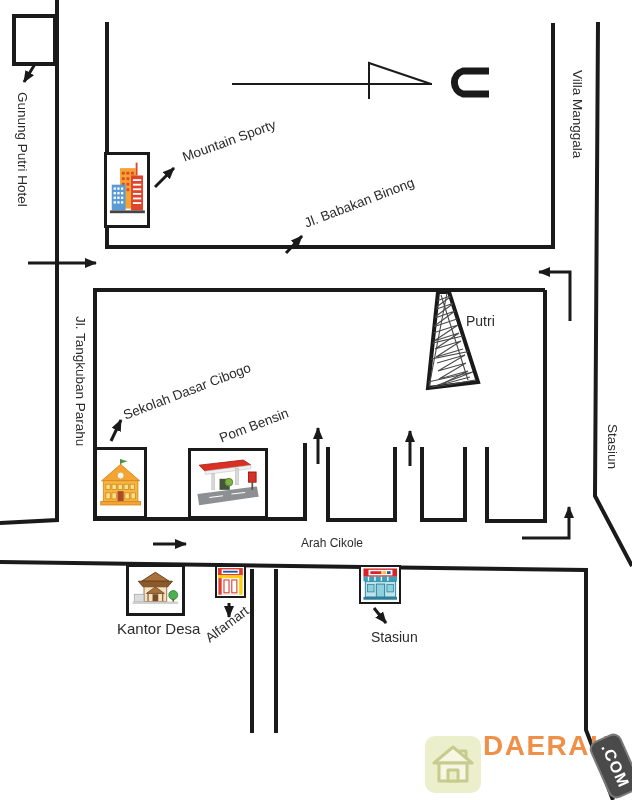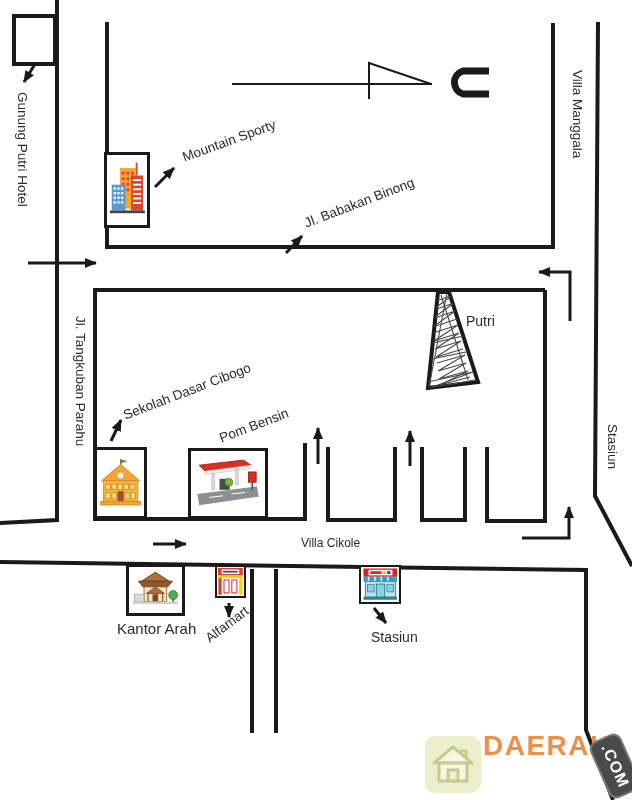--- a/index.html
+++ b/index.html
@@ -244,22 +244,22 @@
 
   <div class="lbl vert lbl-hotel">Gunung Putri Hotel</div>
   <div class="lbl vert lbl-tangkuban">Jl. Tangkuban Parahu</div>
   <div class="lbl vert lbl-villa">Villa Manggala</div>
   <div class="lbl vert lbl-stasiun">Stasiun</div>
   <div class="lbl lbl-mountain">Mountain Sporty</div>
   <div class="lbl lbl-babakan">Jl. Babakan Binong</div>
   <div class="lbl lbl-sekolah">Sekolah Dasar Cibogo</div>
   <div class="lbl lbl-pombensin">Pom Bensin</div>
   <div class="lbl lbl-lokasi">Putri</div>
-  <div class="lbl lbl-arahcikole">Villa Cikole</div>
-  <div class="lbl lbl-kantordesa">Kantor Arah</div>
+  <div class="lbl lbl-arahcikole">Arah Cikole</div>
+  <div class="lbl lbl-kantordesa">Kantor Desa</div>
   <div class="lbl lbl-alfamart">Alfamart</div>
   <div class="lbl lbl-indomart">Stasiun</div>
 
   <div class="logo">
     <div class="logo-badge">
       <svg width="44" height="44" viewBox="0 0 44 44">
         <g fill="#f6f7e3" stroke="#c6cc8d" stroke-width="3" stroke-linejoin="round">
           <rect x="29" y="8" width="6" height="9"></rect>
           <polygon points="22,4 41,20 3,20"></polygon>
           <rect x="8" y="20" width="28" height="18"></rect>

